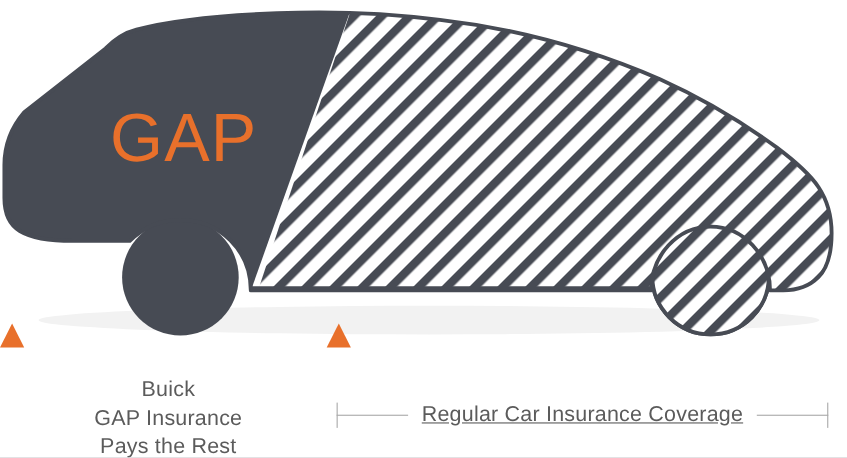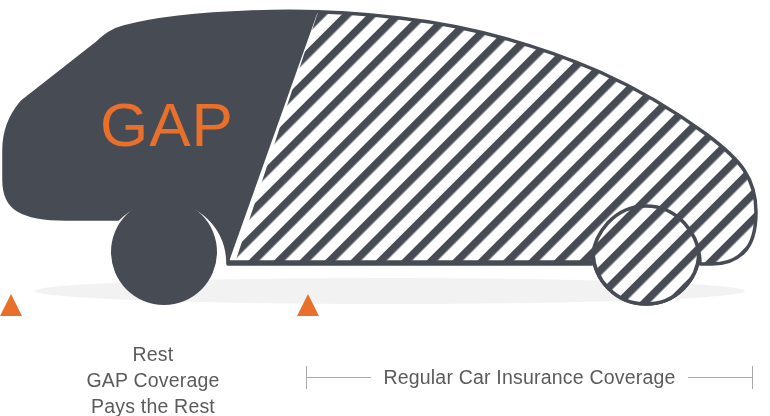--- a/index.html
+++ b/index.html
@@ -52,20 +52,21 @@
     text-align: center;
     font-size: 19.5px;
     line-height: 26px;
   }
   #regular-caption .label-inner {
     display: inline-block;
     background: #ffffff;
     padding: 0 12px;
     position: relative;
     z-index: 3;
+    text-decoration: underline;
   }
   .bracket {
     position: absolute;
     left: 306px;
     top: 377px;
     width: 447px;
     height: 1px;
     background: #a9a9a9;
     z-index: 1;
   }
@@ -183,22 +184,22 @@
 
     <path d="M 228,262 L 592,262" stroke="#474b54" stroke-width="3.5" fill="none"></path>
 
     <text id="gap-wordmark" x="100" y="146" fill="#e8702b" font-family="Liberation Sans, sans-serif" font-size="62" letter-spacing="1">GAP</text>
 
     <polygon points="11,294 22,316 0,316" fill="#e8702b"></polygon>
     <polygon points="308,294 319,316 297,316" fill="#e8702b"></polygon>
   </svg>
 
   <div class="cap-text" id="gap-caption">
-    <div>Rest</div>
-    <div>GAP Coverage</div>
+    <div>Buick</div>
+    <div>GAP Insurance</div>
     <div>Pays the Rest</div>
   </div>
 
   <div class="bracket"></div>
   <div class="bracket-tick" id="bracket-tick-left"></div>
   <div class="bracket-tick" id="bracket-tick-right"></div>
   <div class="cap-text" id="regular-caption">
     <span class="label-inner">Regular Car Insurance Coverage</span>
   </div>
 

